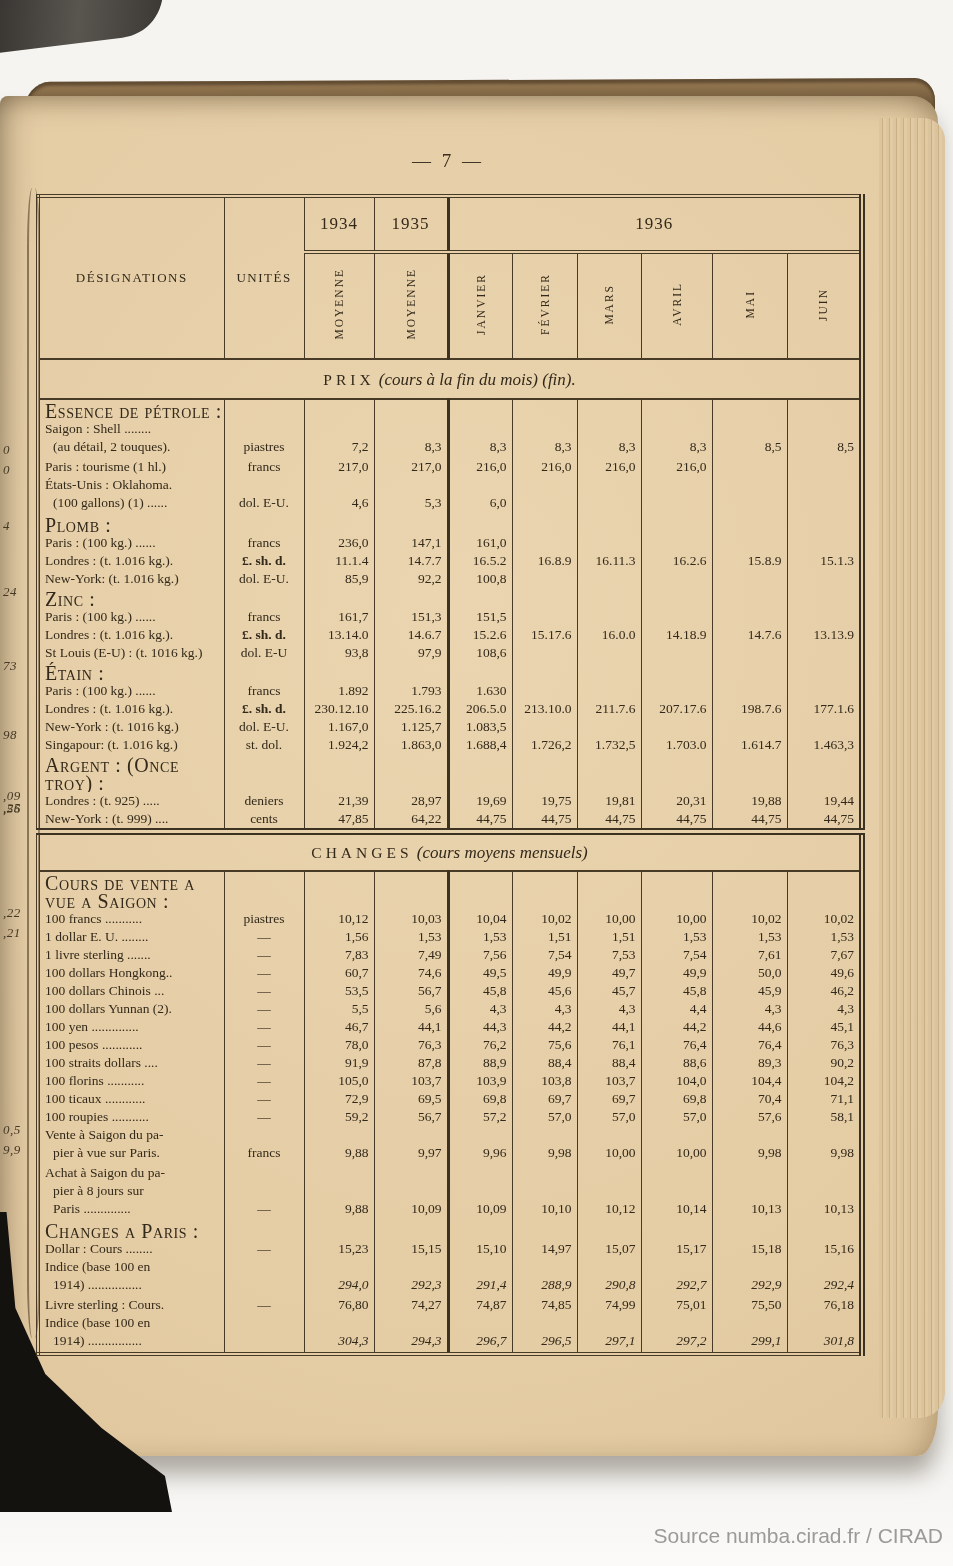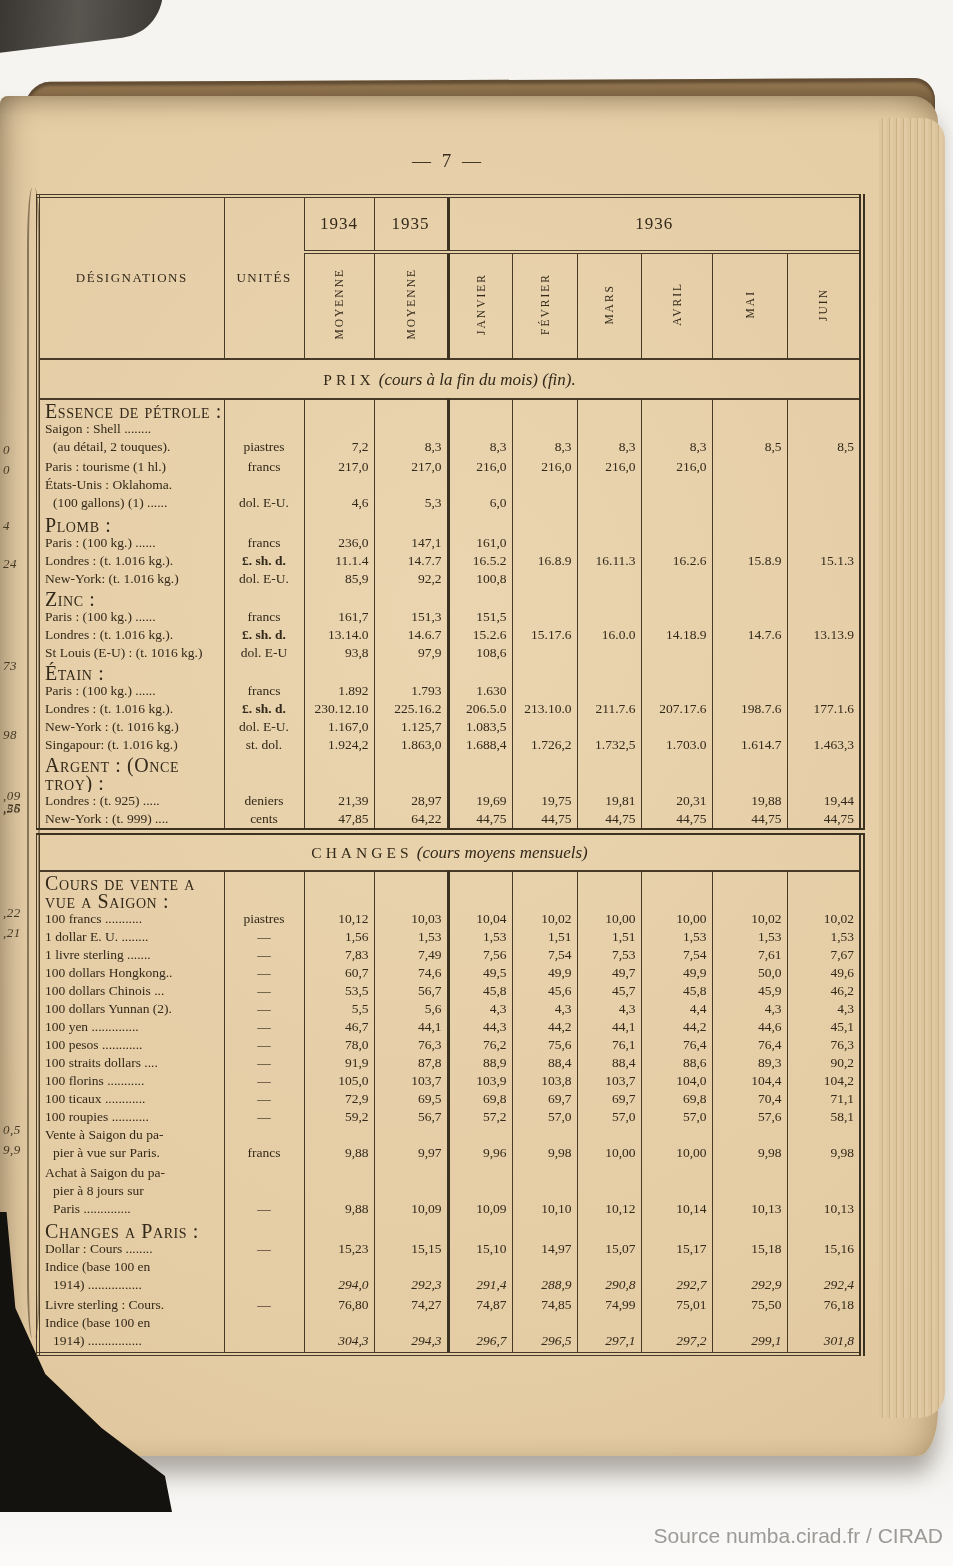--- a/index.html
+++ b/index.html
@@ -88,21 +88,21 @@
   <div class="binding-clamp"></div>
   <div class="book-top-edge"></div>
   <div class="page"></div>
   <div class="page-right-stack"></div>
   <div class="left-fold"></div>
   <div class="black-wedge"></div>
   <div id="margin-frags">
       <span class="margin-frag" style="top: 442px;">0</span>
       <span class="margin-frag" style="top: 462px;">0</span>
       <span class="margin-frag" style="top: 518px;">4</span>
-      <span class="margin-frag" style="top: 556px;">24</span>
+      <span class="margin-frag" style="top: 584px;">24</span>
       <span class="margin-frag" style="top: 658px;">73</span>
       <span class="margin-frag" style="top: 727px;">98</span>
       <span class="margin-frag" style="top: 773px; margin-top: 28px;">,56</span>
       <span class="margin-frag" style="top: 788px;">,09</span>
       <span class="margin-frag" style="top: 800px;">,25</span>
       <span class="margin-frag" style="top: 905px;">,22</span>
       <span class="margin-frag" style="top: 925px;">,21</span>
       <span class="margin-frag" style="top: 1122px;">0,5</span>
       <span class="margin-frag" style="top: 1142px;">9,9</span>
     </div>

